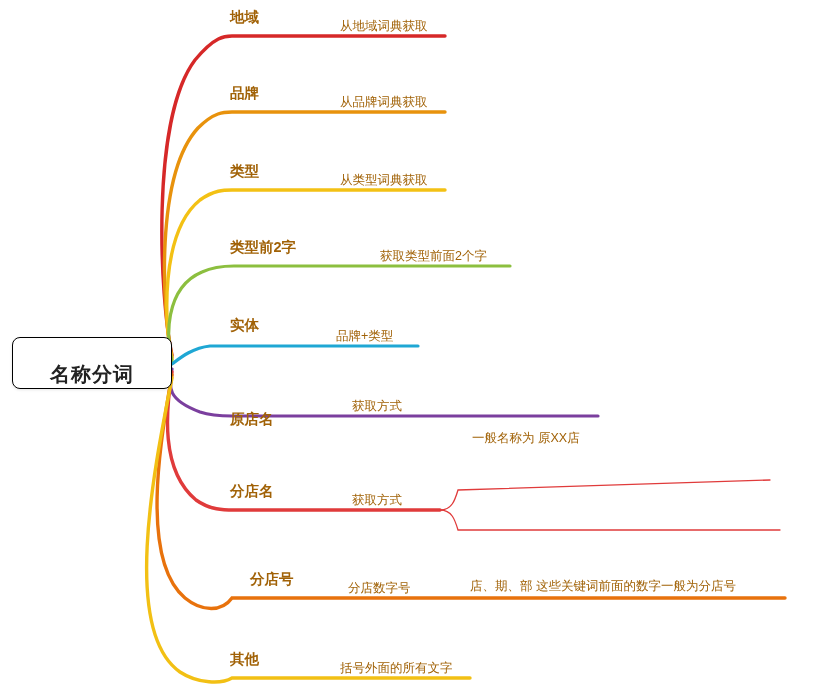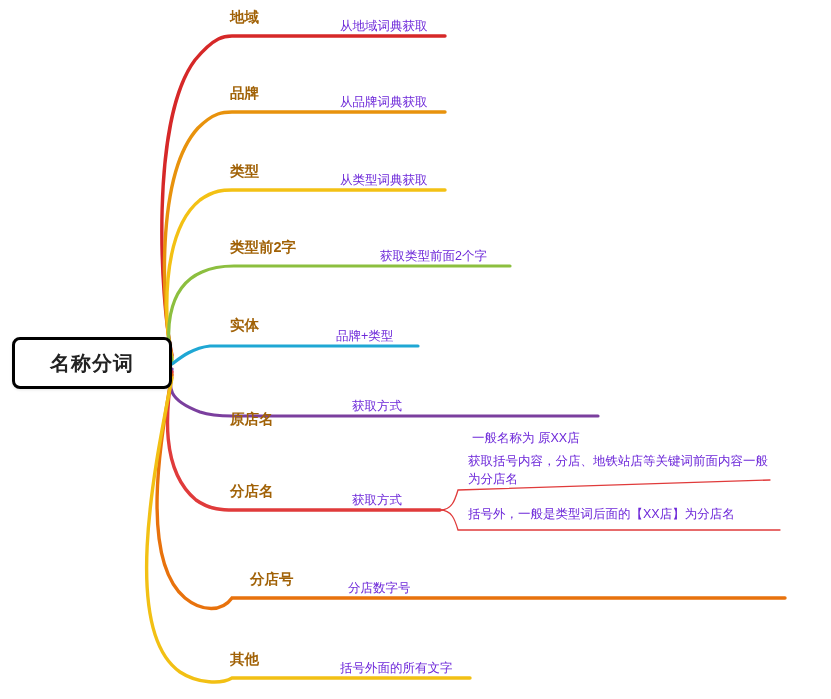--- a/index.html
+++ b/index.html
@@ -24,45 +24,45 @@
     width: 831px;
     height: 699px;
   }
   .root-node {
     position: absolute;
     left: 12px;
     top: 337px;
     width: 160px;
     height: 52px;
     background: #ffffff;
-    border: 3px solid #000000;
+    border: 1px solid #000000;
     border-radius: 8px;
     box-shadow: 0 1px 3px rgba(0,0,0,0.10);
     display: flex;
-    align-items: center;
+    align-items: flex-end;
     justify-content: center;
     box-sizing: border-box;
   }
   .root-node .label {
     font-size: 20px;
     font-weight: bold;
     color: #222222;
     letter-spacing: 1px;
   }
   .branch-label {
     position: absolute;
     font-size: 14.5px;
     font-weight: bold;
     color: #a16207;
     white-space: nowrap;
   }
   .leaf-label {
     position: absolute;
     font-size: 12.5px;
-    color: #6d28d9;
+    color: #a16207;
     white-space: nowrap;
   }
   .leaf-label.wrapped {
     white-space: normal;
     width: 310px;
     line-height: 1.45;
   }
 </style>
 </head>
 <body>
@@ -113,22 +113,21 @@
 
   <div class="branch-label" style="left:230px; top:316px;">实体</div>
   <div class="leaf-label" style="left:336px; top:328px;">品牌+类型</div>
 
   <div class="branch-label" style="left:230px; top:390px;margin-top:20px;">原店名</div>
   <div class="leaf-label" style="left:352px; top:398px;">获取方式</div>
   <div class="leaf-label" style="left:472px; top:398px;margin-top:32px;">一般名称为 原XX店</div>
 
   <div class="branch-label" style="left:230px; top:482px;">分店名</div>
   <div class="leaf-label" style="left:352px; top:492px;">获取方式</div>
-  <div class="leaf-label wrapped" style="left:468px; top:452px;">获取括号内容，分店、地铁站店等关键词前面内容一般为分店名</div>
-  <div class="leaf-label" style="left:468px; top:506px;">括号外，一般是类型词后面的【XX店】为分店名</div>
 
   <div class="branch-label" style="left:230px; top:570px;margin-left:20px;">分店号</div>
   <div class="leaf-label" style="left:348px; top:580px;">分店数字号</div>
+  <div class="leaf-label" style="left:470px; top:578px;">店、期、部 这些关键词前面的数字一般为分店号</div>
 
   <div class="branch-label" style="left:230px; top:650px;">其他</div>
   <div class="leaf-label" style="left:340px; top:660px;">括号外面的所有文字</div>
 
 </div>
 
 </body></html>

